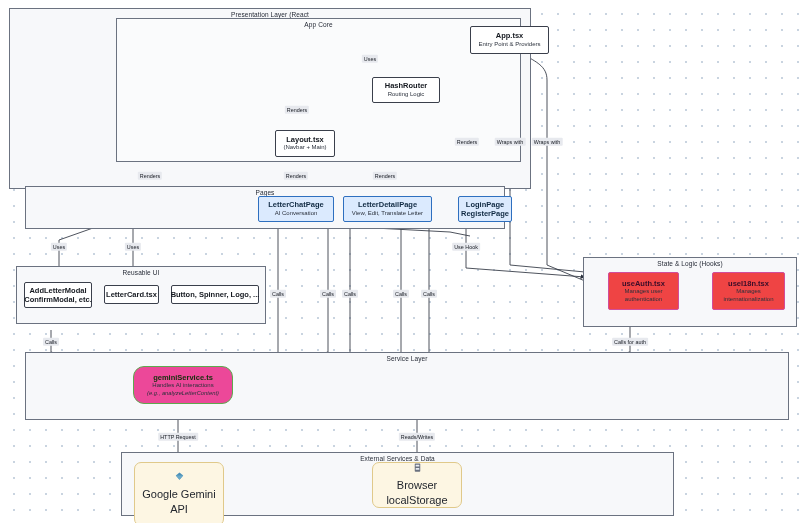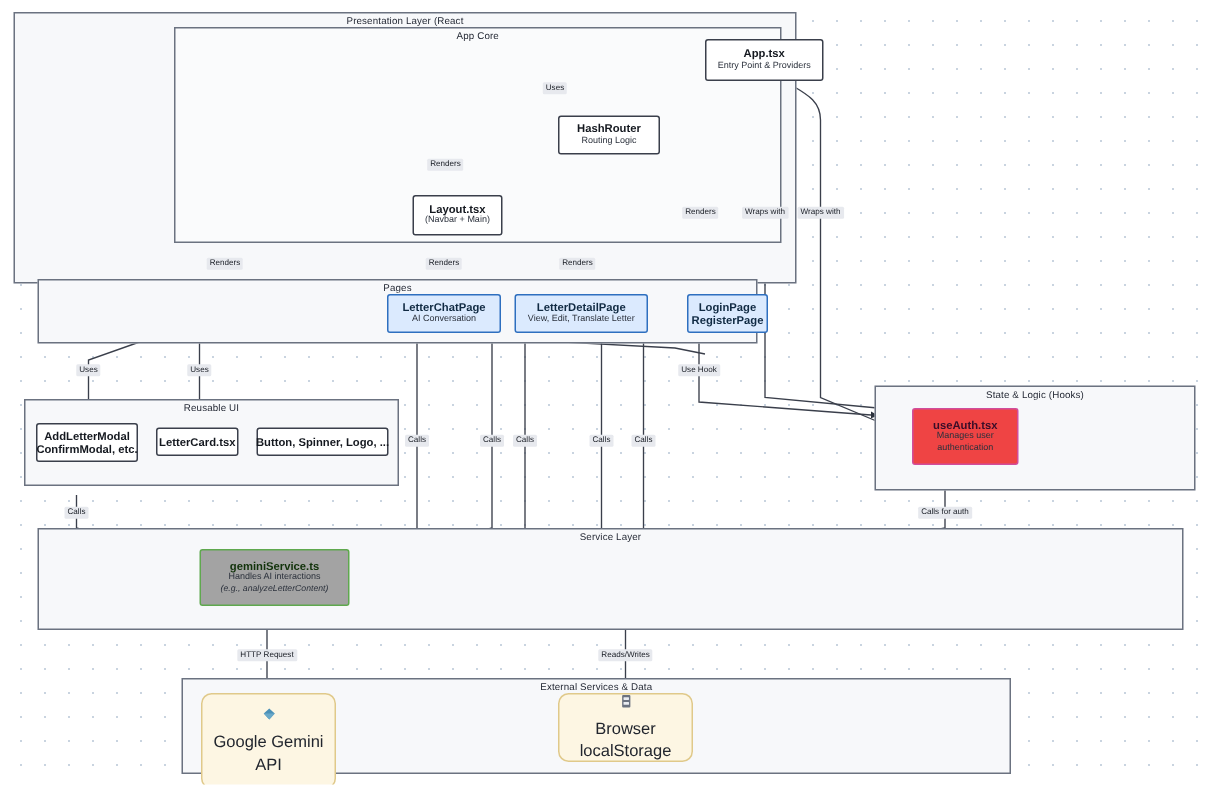--- a/index.html
+++ b/index.html
@@ -55,21 +55,21 @@
     padding:2px 3px;
   }
   .node .t1{font-size:7.5px;font-weight:bold;color:#14181f;line-height:1.25;white-space:nowrap;}
   .node .t2{font-size:6px;color:#2b313c;line-height:1.3;white-space:nowrap;}
   .node .t3{font-size:5.8px;color:#2b313c;line-height:1.3;font-style:italic;white-space:nowrap;}
 
   .node.blue{background:#dbeafe;border-color:#2e6fbf;}
   .node.blue .t1{color:#102a43;}
   .node.pink{background:#ef4444;border-color:#d14d9b;}
   .node.pink .t1{color:#3a0d28;}
-  .node.green{background:#a3a3a3;border-color:#5fa84e;}
+  .node.green{background:#ec4899;border-color:#5fa84e;border-radius:11px;}
   .node.green .t1{color:#11320a;}
   .node.cream{
     background:#fdf6e3;border:1px solid #e0c98a;border-radius:7px;
   }
   .node.cream .t1{font-size:11px;font-weight:normal;color:#22262e;line-height:1.35;}
 
   .node-icon{font-size:11px;line-height:1;margin-bottom:3px;}
 
   
   .elabel{
@@ -209,20 +209,25 @@
   <div class="node" style="left:171px;top:285px;width:88px;height:19px;">
     <div class="t1">Button, Spinner, Logo, ...</div>
   </div>
 
   <div class="node pink" style="left:608px;top:272px;width:71px;height:38px;">
     <div class="t1">useAuth.tsx</div>
     <div class="t2">Manages user</div>
     <div class="t2">authentication</div>
   </div>
 
+  <div class="node pink" style="left:712px;top:272px;width:73px;height:38px;">
+    <div class="t1">useI18n.tsx</div>
+    <div class="t2">Manages</div>
+    <div class="t2">internationalization</div>
+  </div>
 
   <div class="node green" style="left:133px;top:366px;width:100px;height:38px;">
     <div class="t1">geminiService.ts</div>
     <div class="t2">Handles AI interactions</div>
     <div class="t3">(e.g., analyzeLetterContent)</div>
   </div>
 
 
   <div class="node cream" style="left:134px;top:462px;width:90px;height:64px;">
     <div class="node-icon">

